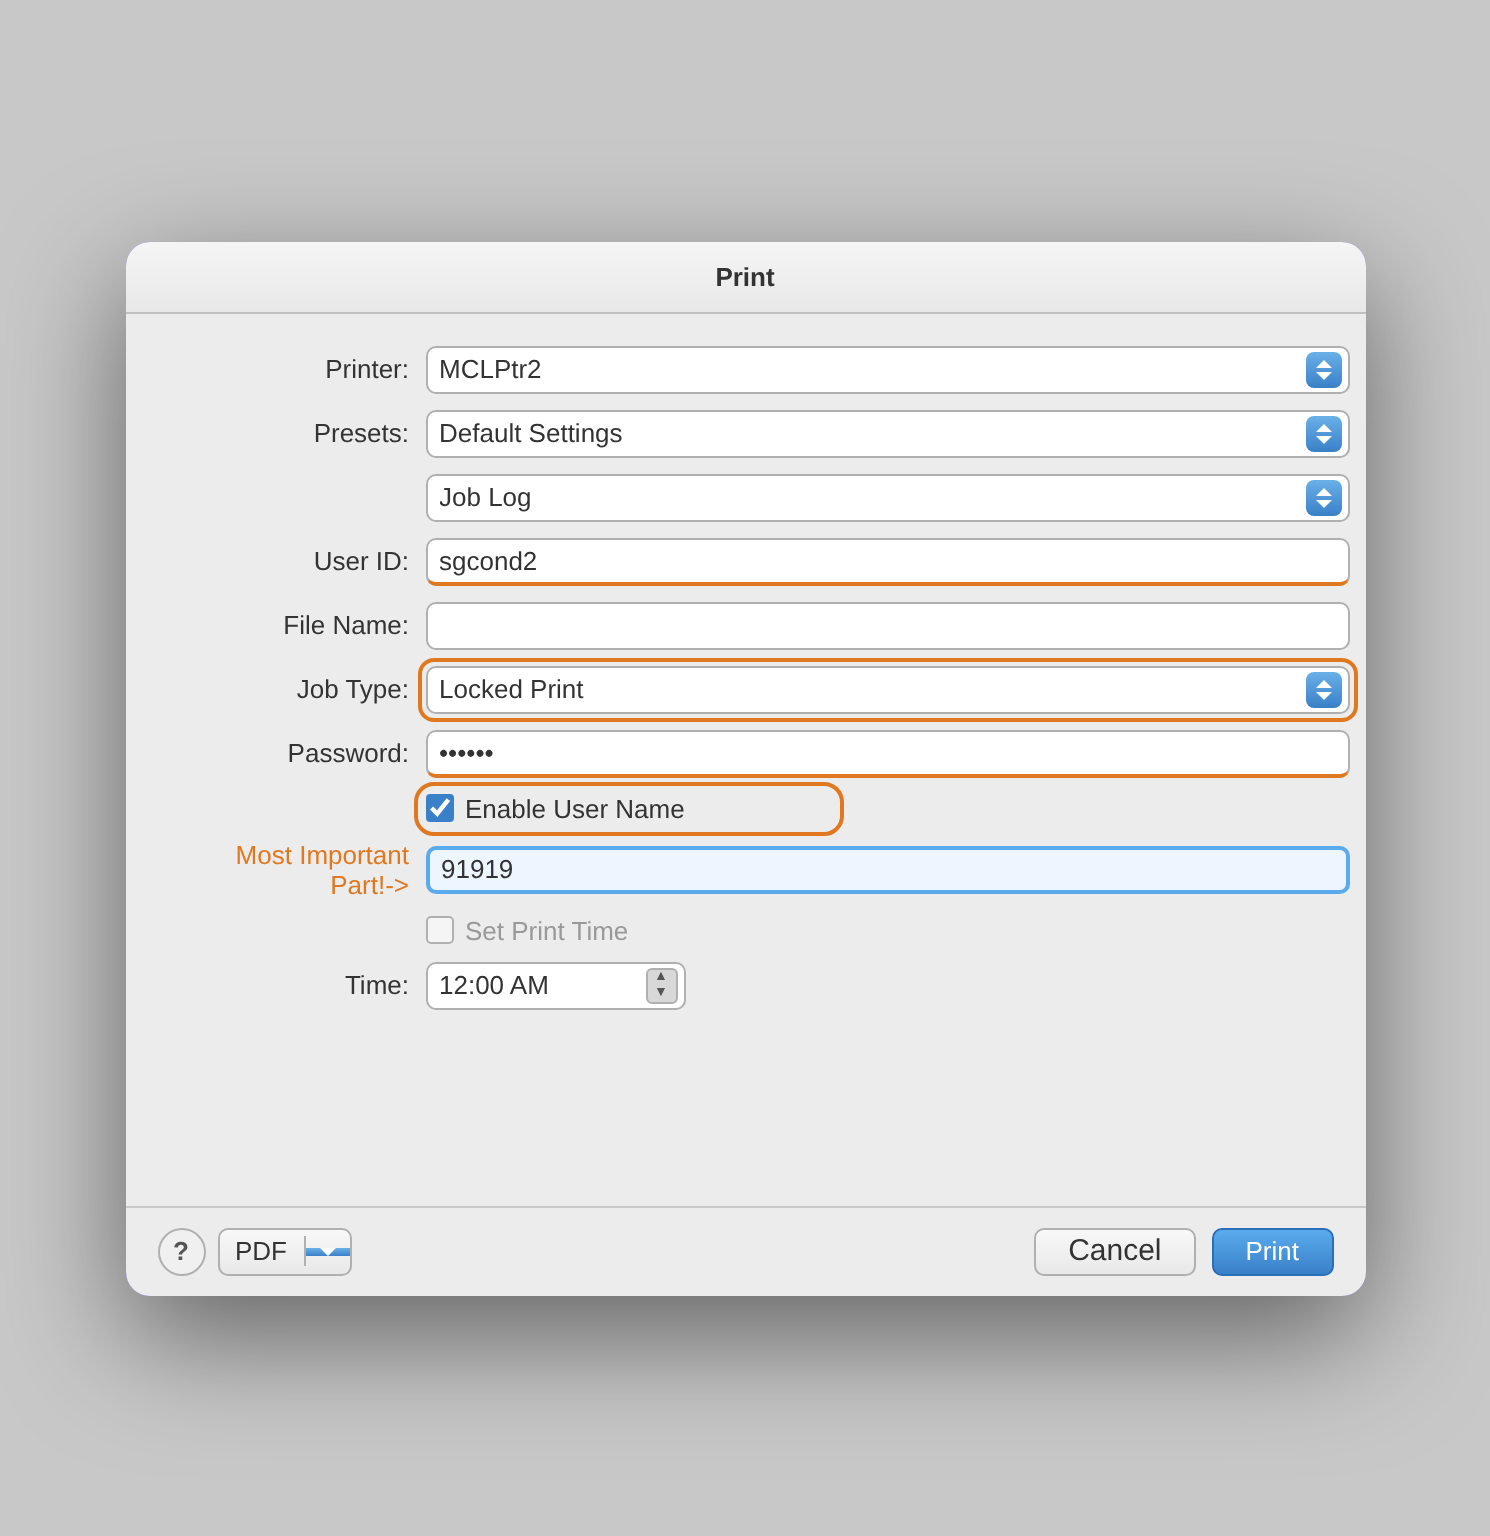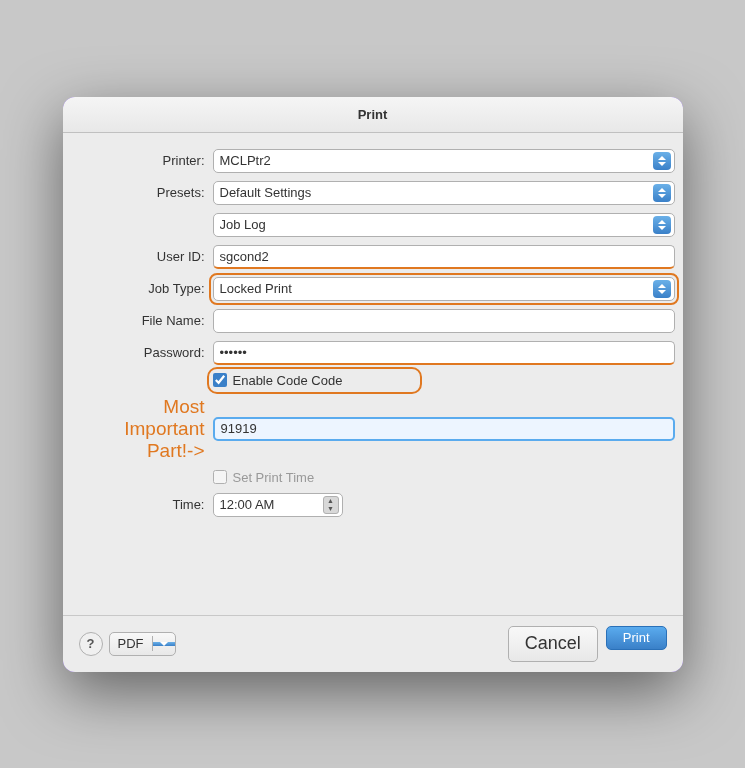--- a/index.html
+++ b/index.html
@@ -155,21 +155,21 @@
       font-size: 13px;
       color: #333;
     }
     .user-code-row {
       display: flex;
       align-items: center;
       margin-bottom: 8px;
     }
     .important-label {
       color: #e07820;
-      font-size: 19px;
+      font-size: 13px;
       font-weight: 500;
       text-align: right;
       width: 130px;
       padding-right: 8px;
       flex-shrink: 0;
     }
     .user-code-input {
       border: 2px solid #5aabee !important;
       background: #edf5ff !important;
       border-radius: 5px;
@@ -280,26 +280,26 @@
       justify-content: center;
       width: 22px;
       background: linear-gradient(to bottom, #6ab0e8, #3a80c8);
     }
     .footer-right {
       margin-left: auto;
       display: flex;
       gap: 8px;
     }
     .cancel-btn {
-      height: 36px;
+      height: 24px;
       padding: 0 16px;
       border: 1px solid #b0b0b0;
       border-radius: 5px;
       background: linear-gradient(to bottom, #f8f8f8, #e8e8e8);
-      font-size: 18px;
+      font-size: 15px;
       color: #333;
       cursor: pointer;
     }
     .print-btn {
       height: 24px;
       padding: 0 16px;
       border: 1px solid #2a70b8;
       border-radius: 5px;
       background: linear-gradient(to bottom, #5aabee, #3a80c8);
       font-size: 13px;
@@ -359,58 +359,58 @@
             <div class="arrow-down"></div>
           </div>
         </div>
       </div>
     </div>
 
     <div class="form-row">
       <div class="form-label">User ID:</div>
       <div class="form-control-area">
         <input type="text" class="underline-orange" value="sgcond2" style="">
+      </div>
+    </div>
+
+    <div class="form-row">
+      <div class="form-label">File Name:</div>
+      <div class="form-control-area">
+        <input type="text" style="">
       </div>
     </div>
 
     <div class="form-row">
       <div class="form-label">Job Type:</div>
       <div class="form-control-area">
         <div class="select-wrapper job-type-row">
           <select>
             <option>Locked Print</option>
           </select>
           <div class="select-arrow">
             <div class="arrow-up"></div>
             <div class="arrow-down"></div>
           </div>
           <div class="job-type-circle"></div>
         </div>
       </div>
     </div>
 
     <div class="form-row">
-      <div class="form-label">File Name:</div>
-      <div class="form-control-area">
-        <input type="text" style="">
-      </div>
-    </div>
-
-    <div class="form-row">
       <div class="form-label">Password:</div>
       <div class="form-control-area">
         <input type="text" class="underline-orange" value="••••••" style="">
       </div>
     </div>
 
     <div class="checkbox-row">
       <div class="checkbox-wrapper">
         <div class="checkbox-circle"></div>
         <input type="checkbox" id="enableUserCode" checked="" style="">
-        <label class="checkbox-label" for="enableUserCode">Enable Code Code</label>
+        <label class="checkbox-label" for="enableUserCode">Enable User Name</label>
       </div>
     </div>
 
     <div class="user-code-row">
       <div class="important-label">Most Important Part!-&gt;</div>
       <div class="form-control-area">
         <input type="text" class="user-code-input underline-orange" value="91919" style="">
       </div>
     </div>
 

